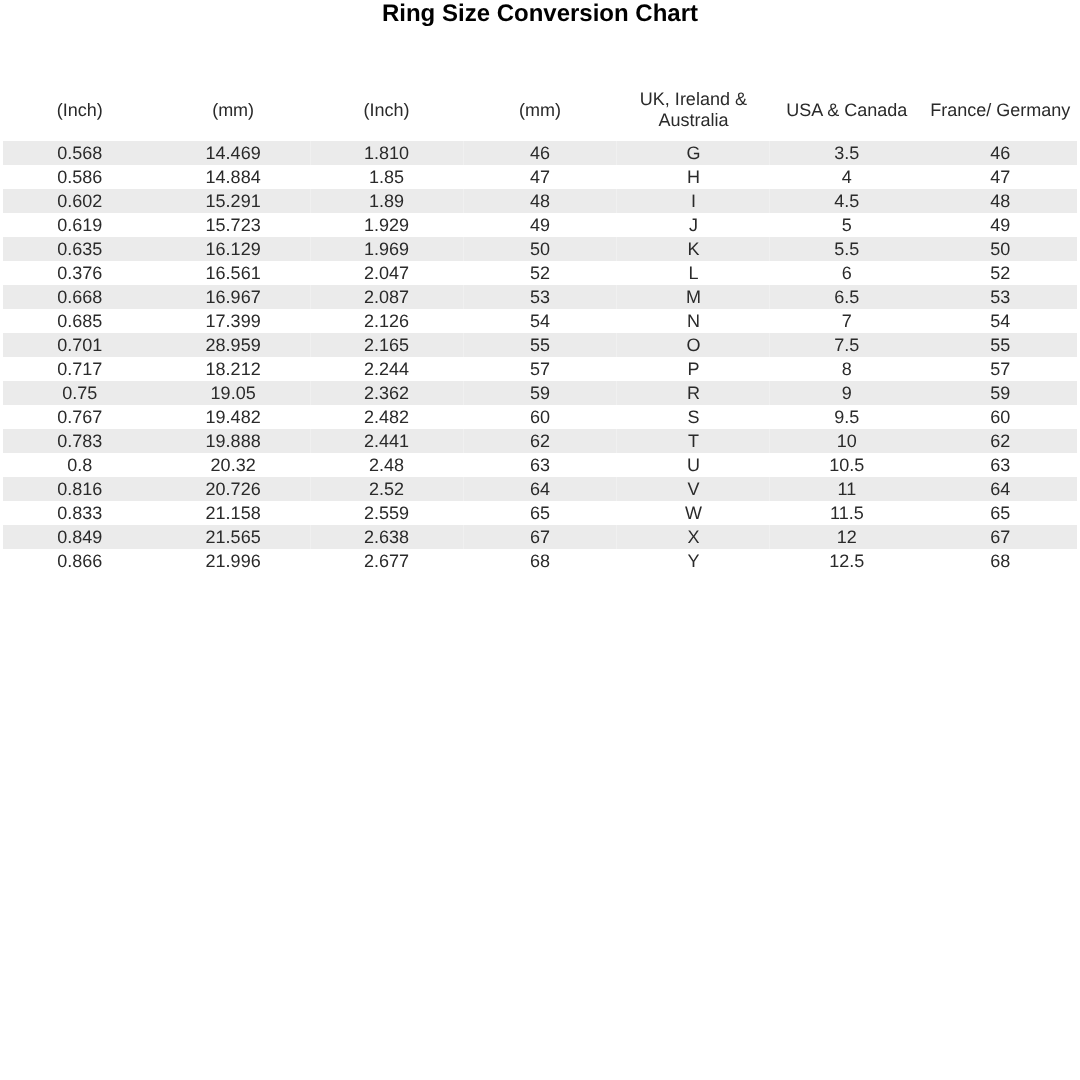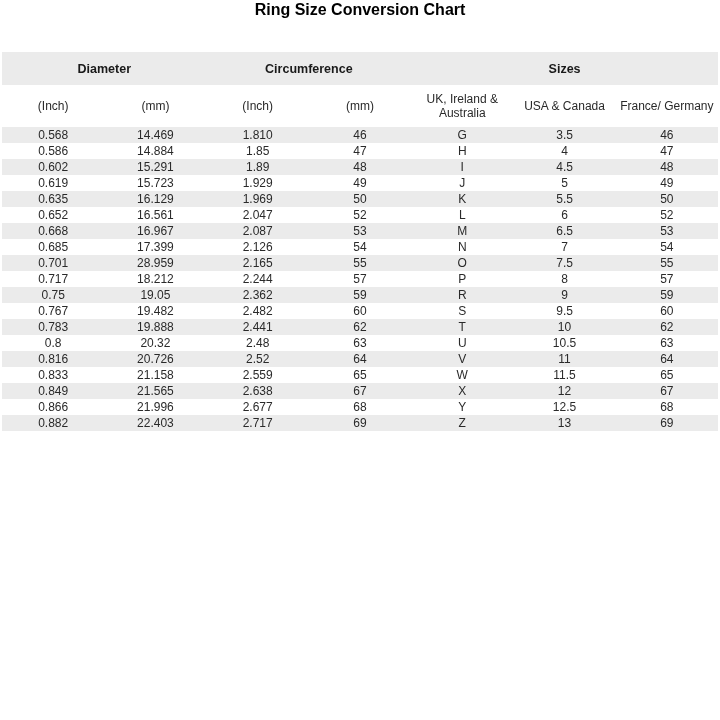--- a/index.html
+++ b/index.html
@@ -52,25 +52,20 @@
   }
 </style>
 </head>
 <body>
 
 <div class="page">
   <h1 class="page-title">Ring Size Conversion Chart</h1>
 
   <table class="ring-table">
     <thead>
-      <tr class="group-row" id="group-row">
-          <th colspan="2">Diameter</th>
-          <th colspan="2">Circumference</th>
-          <th colspan="3">Sizes</th>
-        </tr>
       <tr class="sub-row" id="sub-row">
           <th>(Inch)</th>
           <th>(mm)</th>
           <th>(Inch)</th>
           <th>(mm)</th>
           <th>UK, Ireland &amp; Australia</th>
           <th>USA &amp; Canada</th>
           <th>France/ Germany</th>
         </tr>
     </thead>
@@ -114,21 +109,21 @@
         <tr>
           <td>0.635</td>
           <td>16.129</td>
           <td>1.969</td>
           <td>50</td>
           <td>K</td>
           <td>5.5</td>
           <td>50</td>
         </tr>
         <tr>
-          <td>0.652</td>
+          <td>0.376</td>
           <td>16.561</td>
           <td>2.047</td>
           <td>52</td>
           <td>L</td>
           <td>6</td>
           <td>52</td>
         </tr>
         <tr>
           <td>0.668</td>
           <td>16.967</td>
@@ -230,24 +225,15 @@
         </tr>
         <tr>
           <td>0.866</td>
           <td>21.996</td>
           <td>2.677</td>
           <td>68</td>
           <td>Y</td>
           <td>12.5</td>
           <td>68</td>
         </tr>
-        <tr>
-          <td>0.882</td>
-          <td>22.403</td>
-          <td>2.717</td>
-          <td>69</td>
-          <td>Z</td>
-          <td>13</td>
-          <td>69</td>
-        </tr>
       </tbody>
   </table>
 </div>
 
 </body></html>

